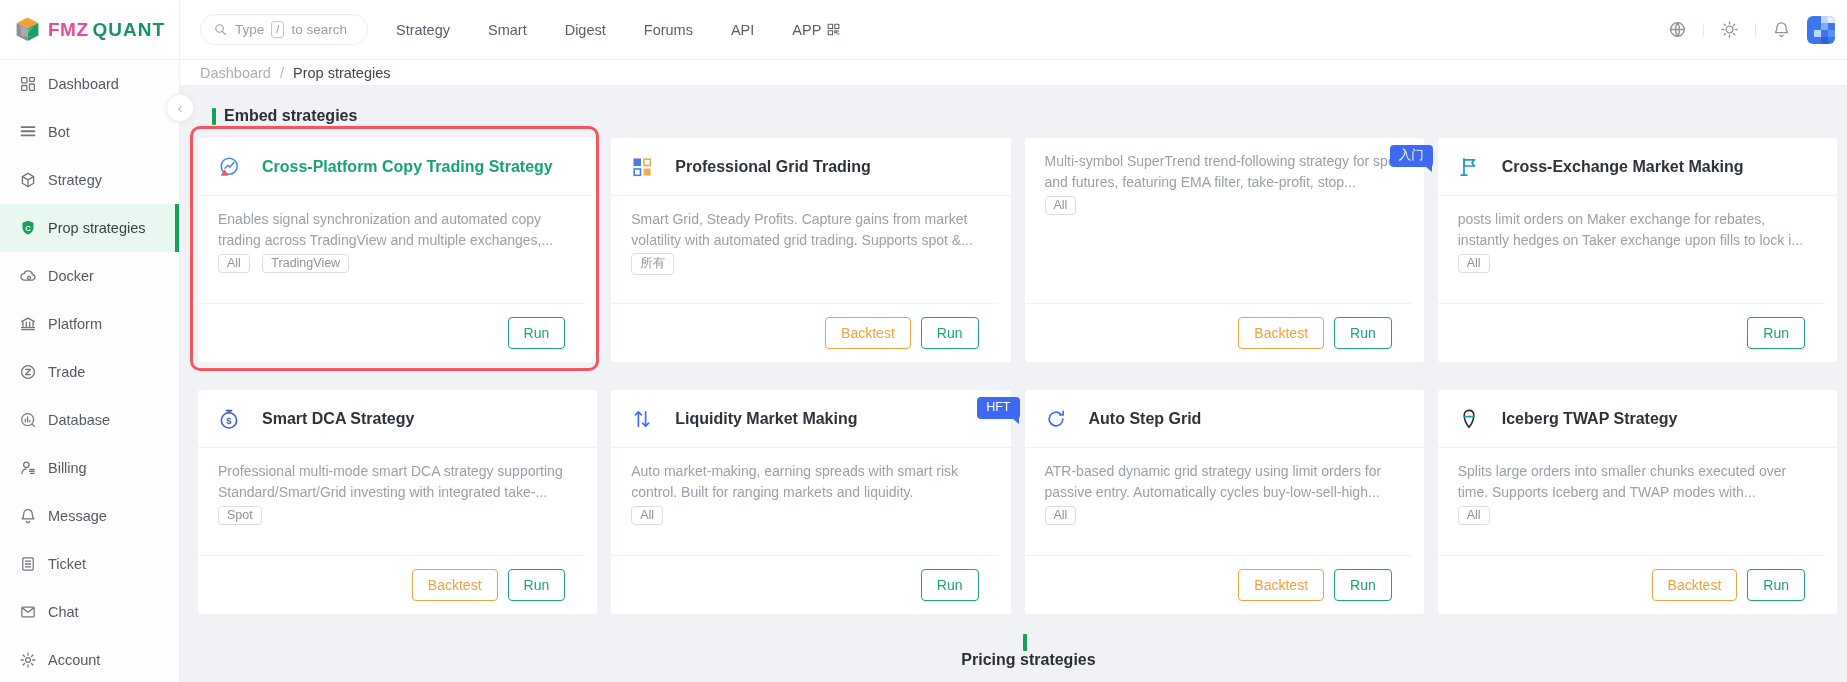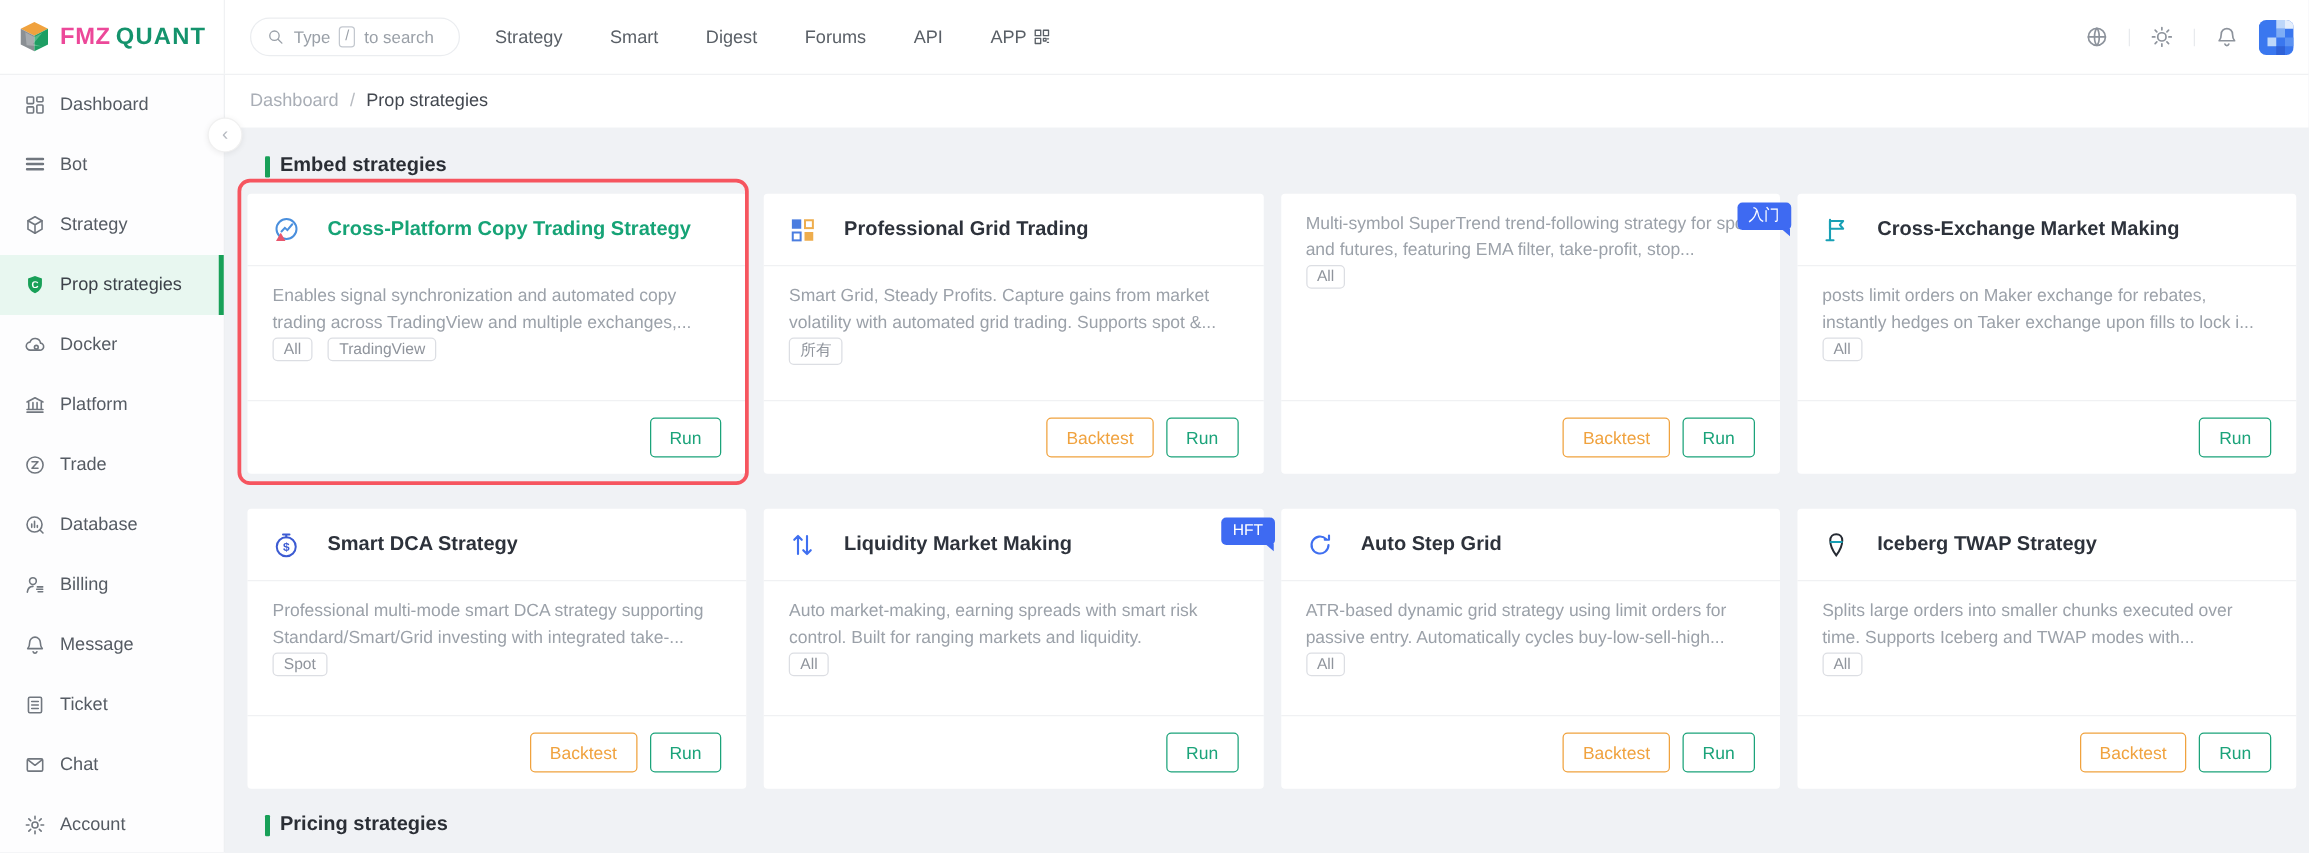--- a/index.html
+++ b/index.html
@@ -37,34 +37,34 @@
   .main { flex:1; display:flex; flex-direction:column; min-width:0; }
   .breadcrumb-bar { height:47px; background:#fff; display:flex; align-items:center; padding-left:20px; font-size:14.5px; }
   .crumb-root { color:#a9aeb6; cursor:pointer; }
   .crumb-sep { color:#b6bac0; margin:0 9px; }
   .crumb-cur { color:#42474f; }
   .content { flex:1; padding:0 10px 0 18px; }
 
   .section-head { display:flex; align-items:center; margin:22px 0 13px 14px; }
   .section-bar { width:4px; height:17px; border-radius:1px; background:#18a058; }
   .section-title { font-size:16px; font-weight:bold; color:#2a2e35; margin-left:8px; }
-  .section-head.pricing { margin-top:20px; }
+  .section-head.pricing { margin-top:20px;flex-direction:column; }
 
   .grid { display:grid; grid-template-columns:repeat(4,1fr); column-gap:14px; row-gap:28px; grid-auto-rows:224px; }
   .card { position:relative; background:#fff; border-radius:3px; height:224px; cursor:pointer; }
   .card.highlighted::before { content:""; position:absolute; left:-8px; top:-12px; right:-2px; bottom:-9px; border:3px solid #f6555f; border-radius:10px; pointer-events:none; z-index:3; }
   .card-head { height:58px; display:flex; align-items:center; gap:22px; padding:0 20px; border-bottom:1px solid #f0f1f3; }
   .card-head .cicon { width:22px; height:22px; flex:0 0 auto; display:flex; }
   .card-title { font-size:16px; font-weight:bold; color:#2d323b; white-space:nowrap; overflow:hidden; text-overflow:ellipsis; }
   .card-title.green { color:#16a376; }
   .card-body { padding:13px 20px 0; }
   .card-desc { font-size:14px; line-height:21px; color:#9ba1a9; }
   .tag-row { margin-top:2px; }
   .tag { display:inline-block; border:1px solid #dcdee3; border-radius:4px; padding:1px 8px 2px; font-size:12.5px; color:#8f949c; margin-right:8px; background:#fff; }
-  .card-foot { position:absolute; left:0; right:0; bottom:0; height:59px; border-top:1px solid #f0f1f3; display:flex; align-items:center; justify-content:flex-end; gap:10px; padding-right:20px; }
+  .card-foot { position:absolute; left:0; right:12px; bottom:0; height:59px; border-top:1px solid #f0f1f3; display:flex; align-items:center; justify-content:flex-end; gap:10px; padding-right:20px; }
   .btn { height:32px; padding:0 15px; font-size:14px; border-radius:4px; background:#fff; cursor:pointer; font-family:inherit; }
   .btn-run { border:1px solid #1ba37a; color:#1ba37a; }
   .btn-backtest { border:1px solid #f0a23e; color:#f0a23e; }
   .corner-badge { position:absolute; top:7px; right:-9px; background:#3e6af2; color:#fff; font-size:12.5px; line-height:1; padding:4px 9px 5px; border-radius:4px; z-index:2; }
   .corner-badge::after { content:""; position:absolute; right:1px; bottom:-5px; width:0; height:0; border-top:6px solid #3e6af2; border-left:7px solid transparent; }
 
   .collapse-btn { position:absolute; left:166px; top:94px; width:28px; height:28px; border-radius:50%; background:#fff; border:1px solid #f0f0f0; box-shadow:0 1px 5px rgba(0,0,0,.07); color:#b6bac1; font-size:15px; display:flex; align-items:center; justify-content:center; cursor:pointer; z-index:5; padding-bottom:2px; }
 
   svg.ln { fill:none; stroke:currentColor; stroke-width:1.7; stroke-linecap:round; stroke-linejoin:round; }
 </style>

